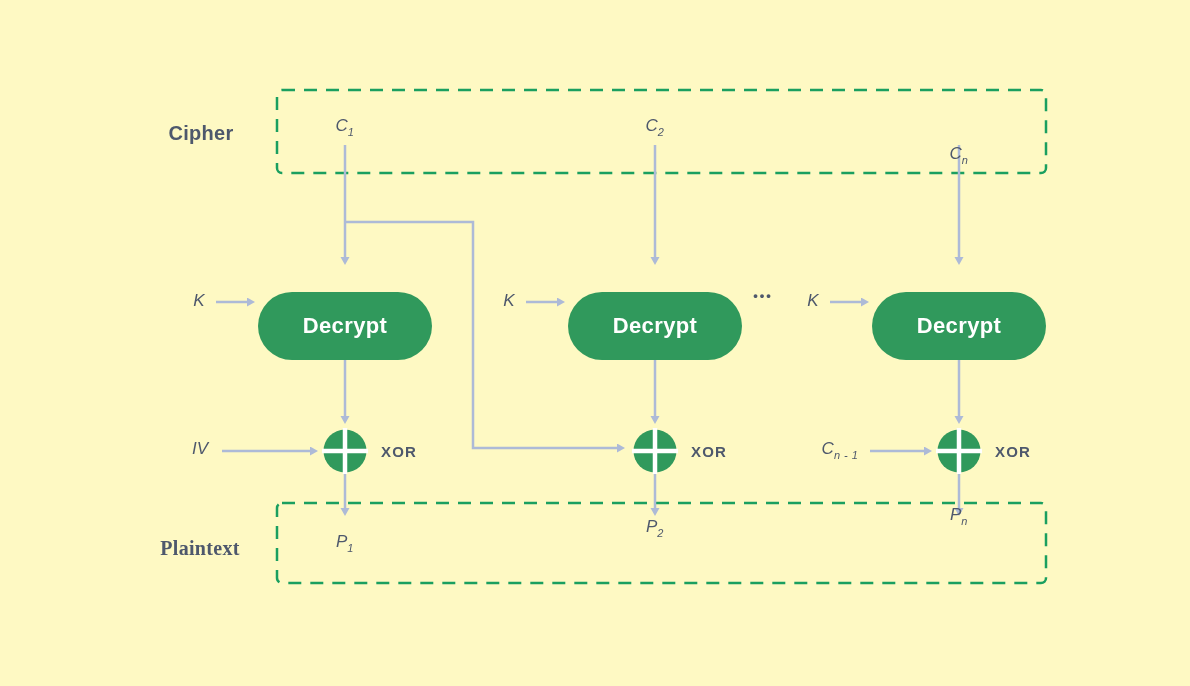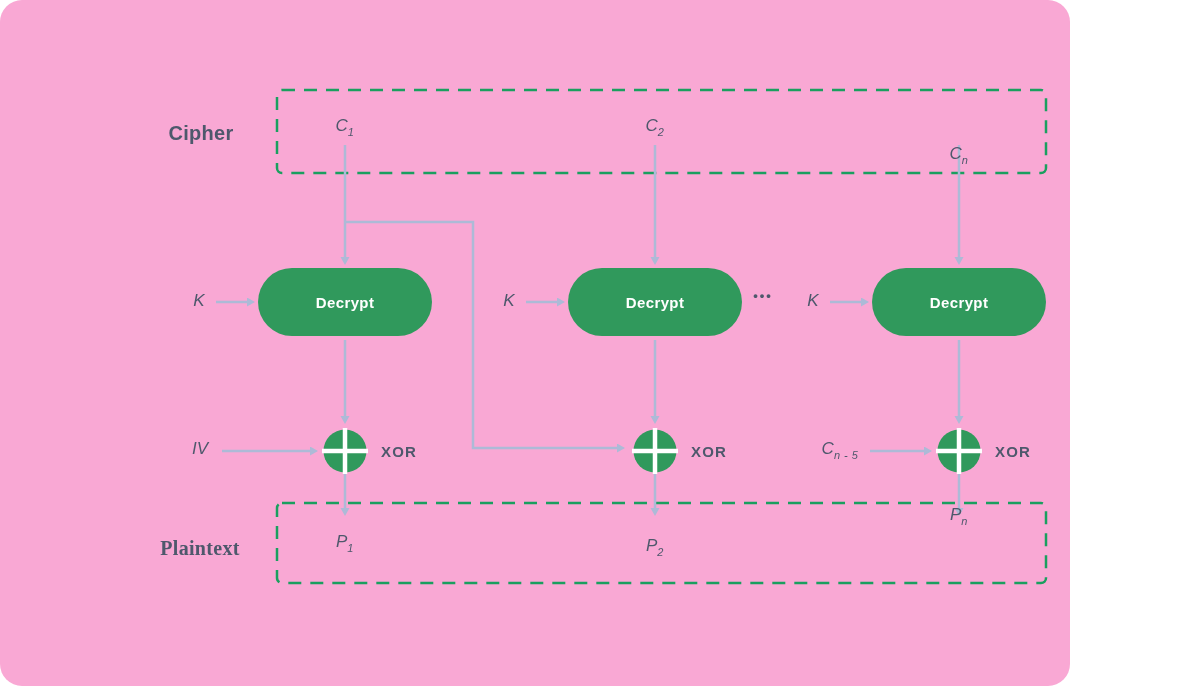--- a/index.html
+++ b/index.html
@@ -1,42 +1,41 @@
 <!DOCTYPE html>
 <html><head>
 <meta charset="utf-8">
 <style>
   html,body{margin:0;padding:0;background:#ffffff;}
   .canvas{
     position:relative;
-    width:1070px;height:686px;
-    background:#f9a8d4;
+    width:1190px;height:686px;
+    background:#fef9c3;
     overflow:hidden;
     font-family:"Liberation Sans", sans-serif;
     color:#4e586c;
-    border-radius:22px;
   }
   .wires{position:absolute;left:0;top:0;z-index:1;}
   .abs{position:absolute;z-index:2;}
   .center{transform:translate(-50%,-50%);}
   .vcenter{transform:translate(0,-50%);}
   .row-label{
     font-size:20px;font-weight:700;color:#4e586c;letter-spacing:.3px;
     white-space:nowrap;
   }
   .sym{
     font-style:italic;font-size:17px;font-weight:400;color:#4e586c;white-space:nowrap;
   }
   .sym .sub{
     font-size:11px;vertical-align:-5px;font-style:italic;letter-spacing:.5px;
   }
   .decrypt-pill{
     width:174px;height:68px;border-radius:34px;background:#30995c;
     display:flex;align-items:center;justify-content:center;
-    color:#ffffff;font-size:15px;font-weight:700;letter-spacing:.4px;
+    color:#ffffff;font-size:22px;font-weight:700;letter-spacing:.4px;margin-top:24px;
   }
   .xor-text{
     font-size:15px;font-weight:700;color:#4e586c;letter-spacing:1.2px;white-space:nowrap;
   }
   .dots{
     font-size:13px;font-weight:700;color:#4e586c;letter-spacing:2px;white-space:nowrap;
   }
 </style>
 </head>
 <body>
@@ -107,33 +106,33 @@
   <div class="abs center sym" style="left:509px;top:301px;">K</div>
   <div class="abs center decrypt-pill" style="left:655px;top:302px;">Decrypt</div>
   <svg class="abs" style="left:632px;top:428px;" width="46" height="46" viewBox="0 0 46 46">
     <circle cx="23" cy="23" r="21.5" fill="#30995c"></circle>
     <g stroke="#ffffff" stroke-width="4.5">
         <line x1="23" y1="0" x2="23" y2="46"></line>
         <line x1="0" y1="23" x2="46" y2="23"></line>
       </g>
   </svg>
   <div class="abs vcenter xor-text" style="left:691px;top:451px;">XOR</div>
-  <div class="abs center sym" style="left:655px;top:547px;">
+  <div class="abs center sym" style="left:655px;top:528px;">
     <span>P</span><span class="sub">2</span>
   </div>
 
   <div class="abs center dots" style="left:763px;top:295px;">•••</div>
 
   <div class="abs center sym" style="left:959px;top:127px;margin-top:28px;">
     <span>C</span><span class="sub">n</span>
   </div>
   <div class="abs center sym" style="left:813px;top:301px;">K</div>
   <div class="abs center decrypt-pill" style="left:959px;top:302px;">Decrypt</div>
   <div class="abs center sym" style="left:840px;top:450px;">
-    <span>C</span><span class="sub">n - 5</span>
+    <span>C</span><span class="sub">n - 1</span>
   </div>
   <svg class="abs" style="left:936px;top:428px;" width="46" height="46" viewBox="0 0 46 46">
     <circle cx="23" cy="23" r="21.5" fill="#30995c"></circle>
     <g stroke="#ffffff" stroke-width="4.5">
         <line x1="23" y1="0" x2="23" y2="46"></line>
         <line x1="0" y1="23" x2="46" y2="23"></line>
       </g>
   </svg>
   <div class="abs vcenter xor-text" style="left:995px;top:451px;">XOR</div>
   <div class="abs center sym" style="left:959px;top:516px;">

